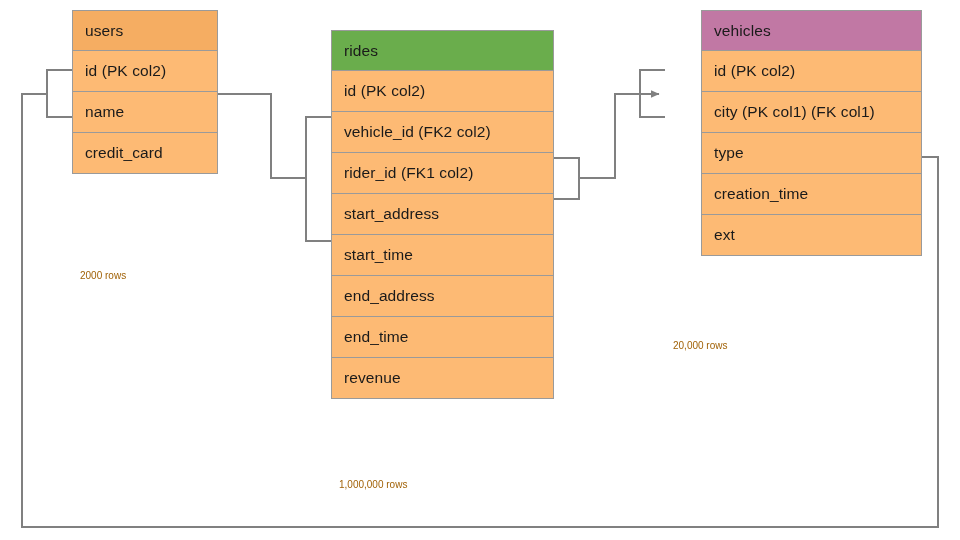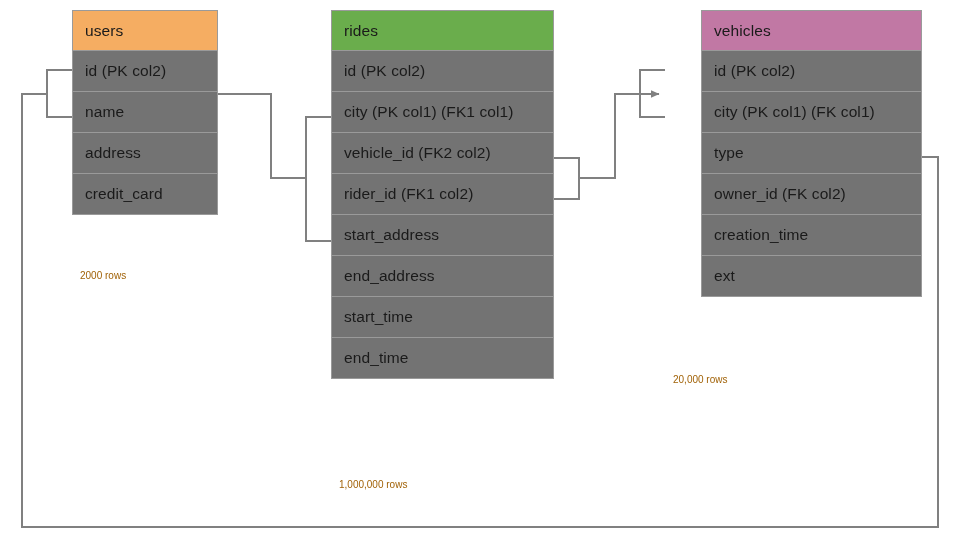--- a/index.html
+++ b/index.html
@@ -13,36 +13,36 @@
 
   .table{position:absolute;box-sizing:border-box;}
   .table .hdr{
     box-sizing:border-box;width:100%;height:41px;
     border:1px solid #9a9a9a;
     display:flex;align-items:center;padding-left:12px;
     font-size:15.5px;color:#1a1a1a;letter-spacing:.1px;
   }
   .table .row{
     box-sizing:border-box;width:100%;height:41px;
-    border:1px solid #9a9a9a;border-top:none;background:#737373;
+    border:1px solid #9a9a9a;border-top:none;background:#fdba74;
     display:flex;align-items:center;padding-left:12px;
     font-size:15.5px;color:#1a1a1a;letter-spacing:.1px;white-space:nowrap;
   }
   .rowcount{
     position:absolute;font-size:10px;color:#a16207;white-space:nowrap;
   }
 
   
   #tbl-users   {left:72px; top:10px; width:146px;}
   #tbl-rides   {left:331px;top:10px; width:223px;}
   #tbl-vehicles{left:665px;top:10px; width:221px;margin-left:36px;}
 
   #rc-users   {left:80px; top:270px;}
   #rc-rides   {left:339px;top:479px;}
-  #rc-vehicles{left:673px;top:374px;}
+  #rc-vehicles{left:673px;top:340px;}
 </style>
 </head>
 <body>
 
 <div id="canvas">
 
   <svg class="edges" viewBox="0 0 960 540" xmlns="http://www.w3.org/2000/svg">
     <defs>
       <marker id="arrowhead" markerWidth="9" markerHeight="8" refX="8.5" refY="4" orient="auto" markerUnits="userSpaceOnUse">
         <path d="M0,0 L9,4 L0,8 z" fill="#808080"></path>
@@ -67,42 +67,40 @@
     <g>
       <path d="M886,116 L913,116 L913,198 L886,198" fill="none" stroke="#808080" stroke-width="2"></path>
       <path d="M913,157 L938,157 L938,527 L22,527 L22,94 L47,94" fill="none" stroke="#808080" stroke-width="2"></path>
     </g>
   </svg>
 
   <div class="table" id="tbl-users">
     <div class="hdr" style="background: rgb(245, 173, 98);">users</div>
     <div class="row">id (PK col2)</div>
     <div class="row">name</div>
-    <div class="row">address</div>
     <div class="row">credit_card</div>
   </div>
   <div class="rowcount" id="rc-users">2000 rows</div>
 
   <div class="table" id="tbl-rides">
-    <div class="hdr" style="background: rgb(106, 173, 76);">rides</div>
+    <div class="hdr" style="background: rgb(106, 173, 76); margin-top: 20px;">rides</div>
     <div class="row">id (PK col2)</div>
-    <div class="row">city (PK col1) (FK1 col1)</div>
     <div class="row">vehicle_id (FK2 col2)</div>
     <div class="row">rider_id (FK1 col2)</div>
     <div class="row">start_address</div>
+    <div class="row">start_time</div>
     <div class="row">end_address</div>
-    <div class="row">start_time</div>
     <div class="row">end_time</div>
+    <div class="row">revenue</div>
   </div>
   <div class="rowcount" id="rc-rides">1,000,000 rows</div>
 
   <div class="table" id="tbl-vehicles">
     <div class="hdr" style="background: rgb(193, 120, 164);">vehicles</div>
     <div class="row">id (PK col2)</div>
     <div class="row">city (PK col1) (FK col1)</div>
     <div class="row">type</div>
-    <div class="row">owner_id (FK col2)</div>
     <div class="row">creation_time</div>
     <div class="row">ext</div>
   </div>
   <div class="rowcount" id="rc-vehicles">20,000 rows</div>
 
 </div>
 
 </body></html>

